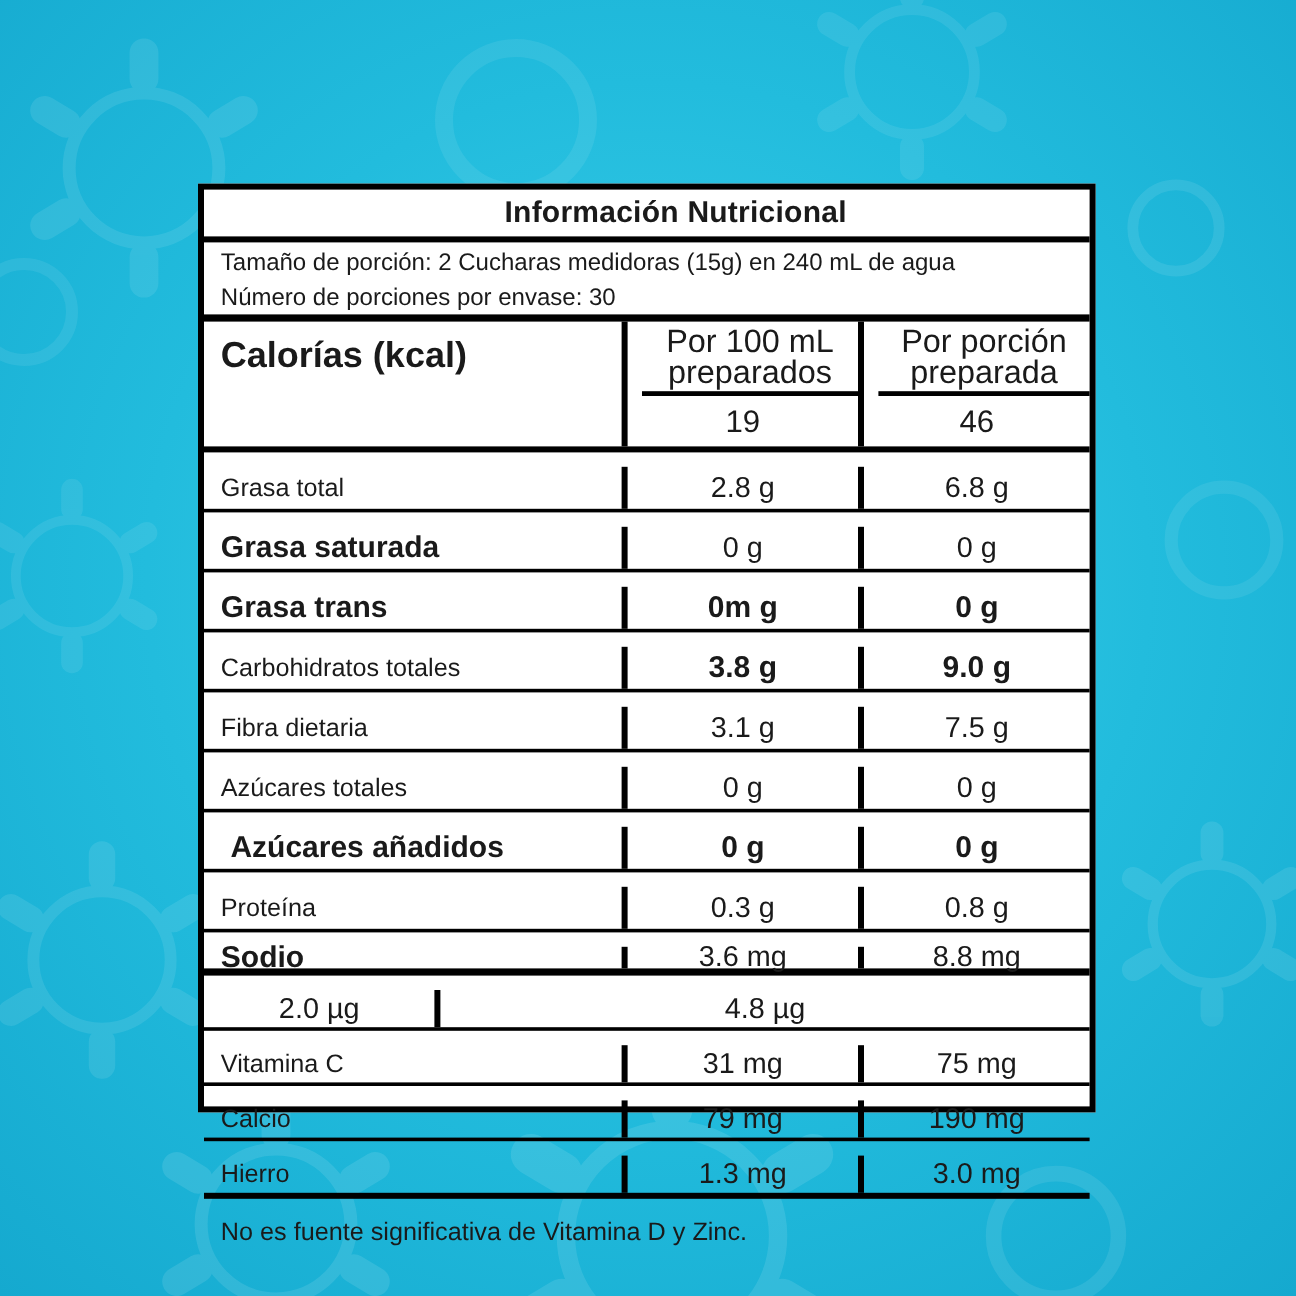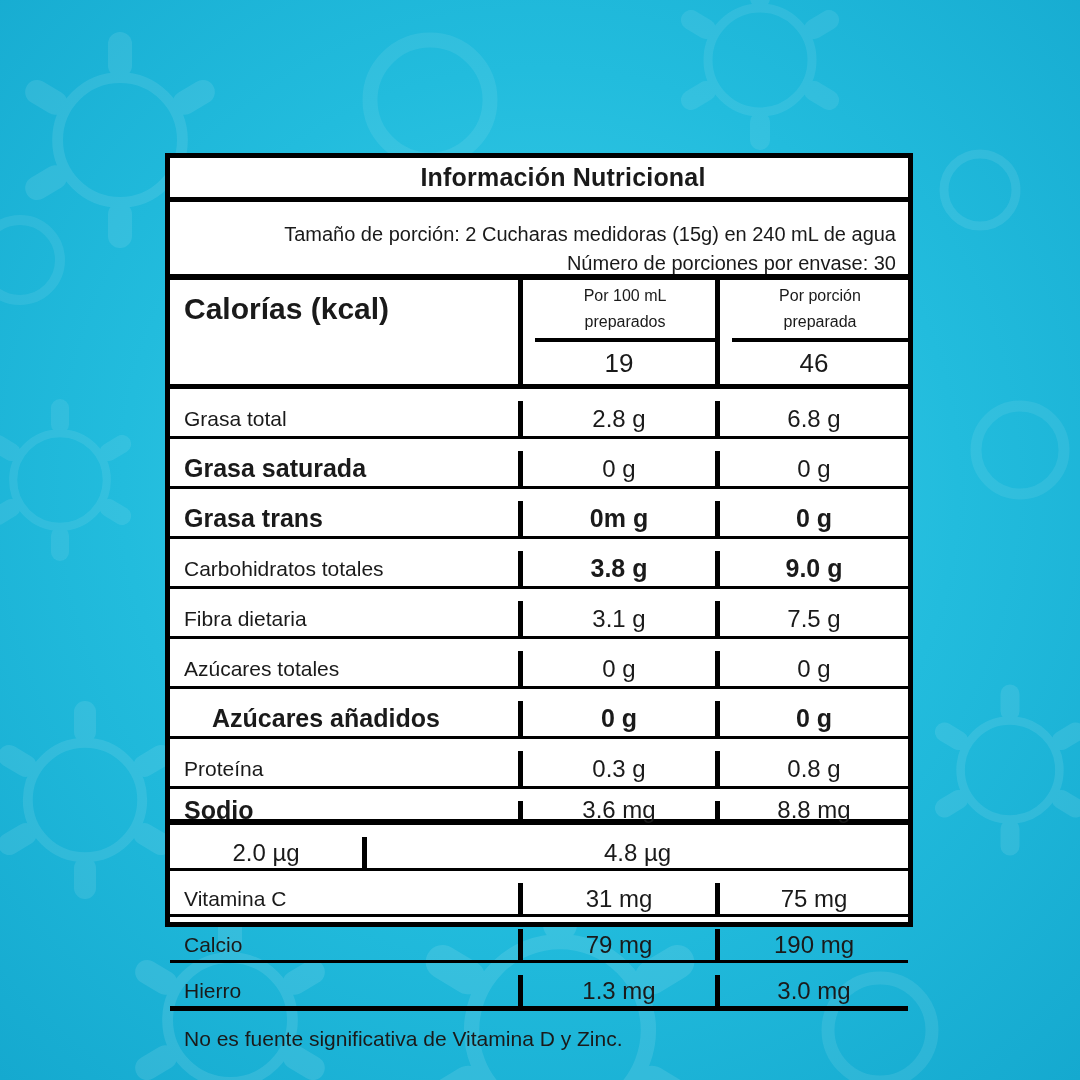--- a/index.html
+++ b/index.html
@@ -19,54 +19,54 @@
     border: 5px solid #000000;
     color: #1a1a1a;
   }
   .title-row {
     height: 44px;
     border-bottom: 5px solid #000;
     display: flex; align-items: center; justify-content: center;
     font-size: 25px; font-weight: bold; letter-spacing: 0.2px; padding-left: 48px;
   }
   .serving {
-    height: 78px;
+    height: 66px;
     border-bottom: 6px solid #000;
-    padding: 18px 12px 0 14px;
-    font-size: 20px; line-height: 29px; text-align: right;
+    padding: 3px 12px 0 14px;
+    font-size: 20px; line-height: 29px;
   }
 
   .cols { display: flex; }
   .c1 { width: 353px; border-right: 5px solid #000; }
   .c2 { width: 197px; border-right: 5px solid #000; }
   .c3 { flex: 1; }
 
   .header { height: 109px; border-bottom: 5px solid #000; }
   .header .cols { height: 104px; }
   .header .c1 { padding: 12px 0 0 14px; font-size: 30px; font-weight: bold; }
   .hcol { display: flex; flex-direction: column; }
   .hcol .hlabel {
     height: 62px; border-bottom: 4px solid #000;
     display: flex; flex-direction: column; align-items: center; justify-content: center;
-    font-size: 16px; line-height: 26px; margin-left: 12px;
+    font-size: 27px; line-height: 26px; margin-left: 12px;
   }
   .hcol .hvalue {
     flex: 1;
     display: flex; align-items: center; justify-content: center;
     font-size: 26px; font-weight: normal;
   }
 
   .row { display: flex; height: 38px; border-bottom: 3px solid #000; margin-top: 12px; }
   .row.thick { border-bottom-width: 6px; height: 24px; }
   .row.compact { height: 34px; }
   .row.compact.thick { border-bottom-width: 5px; height: 36px; }
   .row .cell { display: flex; align-items: center; }
   .row .name { padding-left: 14px; font-size: 21px; }
   .row .name.b { font-size: 25px; font-weight: bold; }
-  .row .name.ind { padding-left: 42px; }
+  .row .name.ind { padding-left: 22px; }
   .row .val { justify-content: center; font-size: 24px; }
   .row .val.b { font-size: 25px; font-weight: bold; }
 
   .footnote {
     padding: 16px 14px 0 14px;
     font-size: 21px;
   }
 </style>
 </head>
 <body>

